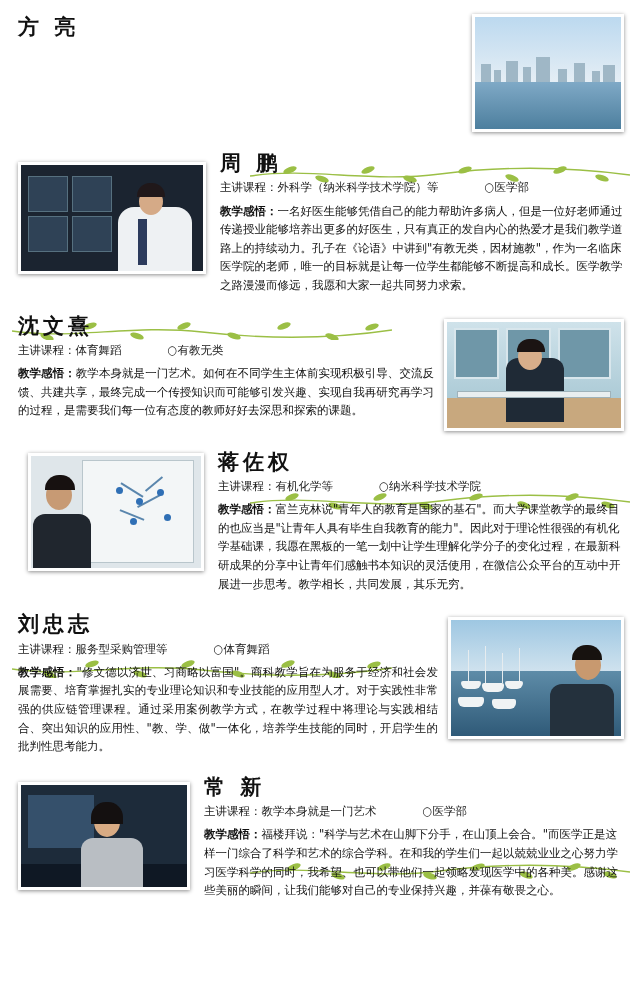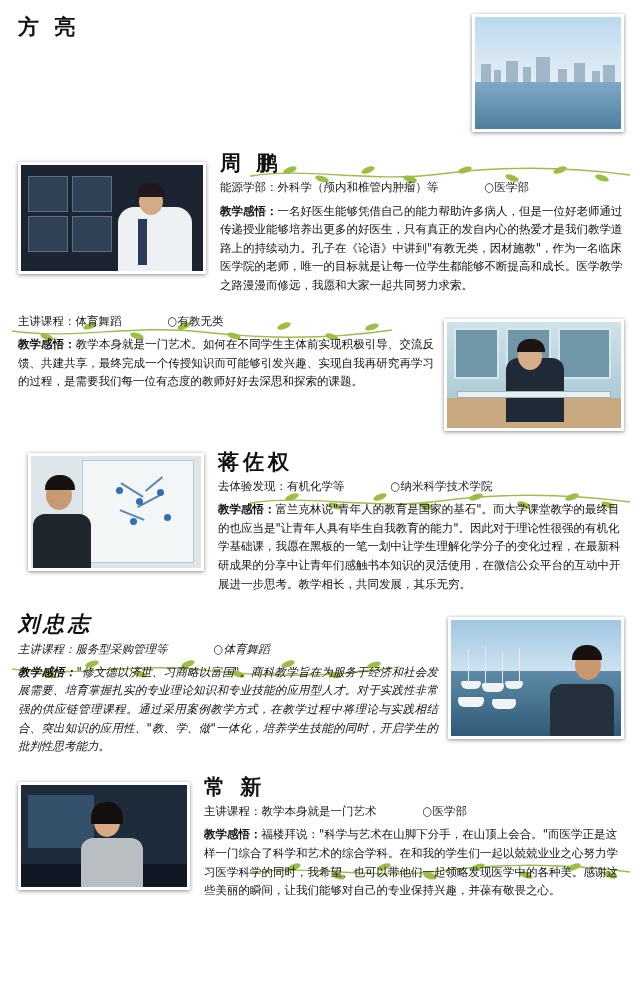--- a/index.html
+++ b/index.html
@@ -90,21 +90,21 @@
   #e1 { padding-top: 14px; }
   #e1 .txt { padding-right: 12px; }
   #e1 .photo { width: 152px; height: 118px; margin-left: 6px; }
 
   #e2 { padding-top: 18px; }
   #e2 .photo { width: 188px; height: 112px; margin-right: 14px; margin-top: 12px;}
   #e3 { padding-top: 18px; }
   #e3 .photo { width: 180px; height: 112px; margin-left: 10px; margin-top: 6px;}
   #e4 { padding-top: 18px; padding-left: 28px; }
   #e4 .photo { width: 176px; height: 118px; margin-right: 14px; margin-top: 4px;}
-  #e5 { padding-top: 18px; font-style: italic; }
+  #e5 { padding-top: 18px; }
   #e5 .photo { width: 176px; height: 122px; margin-left: 10px; margin-top: 6px;}
   #e6 { padding-top: 18px; }
   #e6 .photo { width: 172px; height: 108px; margin-right: 14px; margin-top: 8px;}
 
   
   .txt.right-side .name,
   .txt.right-side .meta,
   .txt.right-side .body { text-align: left; }
 
   
@@ -224,21 +224,21 @@
             <div class="coat"></div>
             <div class="tie"></div>
             <div class="face"></div>
             <div class="hair"></div>
           </div>
         </div>
       </div>
       <div class="txt right-side">
         <div class="name">周 鹏</div>
         <div class="meta">
-          <span class="course">能源学部：外科学（颅内和椎管内肿瘤）等</span>
+          <span class="course">主讲课程：外科学（纳米科学技术学院）等</span>
           <span class="dept">○医学部</span>
         </div>
         <div class="body"><b>教学感悟：</b><span>一名好医生能够凭借自己的能力帮助许多病人，但是一位好老师通过传递授业能够培养出更多的好医生，只有真正的发自内心的热爱才是我们教学道路上的持续动力。孔子在《论语》中讲到"有教无类，因材施教"，作为一名临床医学院的老师，唯一的目标就是让每一位学生都能够不断提高和成长。医学教学之路漫漫而修远，我愿和大家一起共同努力求索。</span></div>
       </div>
     </div>
   </div>
 
   <div class="vine" style="left:12px; top:322px; width:380px;">
     <svg width="380" height="18" viewBox="0 0 380 18">
       <path d="M0 9 C 60 18, 120 2, 190 10 S 320 17, 380 8" stroke="#9bbf45" stroke-width="1.4" fill="none"></path>
@@ -251,20 +251,21 @@
         <ellipse cx="272" cy="4" rx="7" ry="3" transform="rotate(-20 272 4)"></ellipse>
         <ellipse cx="320" cy="15" rx="7" ry="3" transform="rotate(20 320 15)"></ellipse>
         <ellipse cx="360" cy="5" rx="7" ry="3" transform="rotate(-18 360 5)"></ellipse>
       </g>
     </svg>
   </div>
 
   <div class="entry" id="e3">
     <div class="row img-right">
       <div class="txt">
+        <div class="name">沈文熹</div>
         <div class="meta">
           <span class="course">主讲课程：体育舞蹈</span>
           <span class="dept">○有教无类</span>
         </div>
         <div class="body"><b>教学感悟：</b><span>教学本身就是一门艺术。如何在不同学生主体前实现积极引导、交流反馈、共建共享，最终完成一个传授知识而可能够引发兴趣、实现自我再研究再学习的过程，是需要我们每一位有态度的教师好好去深思和探索的课题。</span></div>
       </div>
       <div class="photo" id="p3">
         <div class="inner">
           <div class="scene">
             <div class="bg"></div>
@@ -316,21 +317,21 @@
             <div class="mol" style="left:78%;top:52%"></div>
             <div class="shirt"></div>
             <div class="face"></div>
             <div class="hair"></div>
           </div>
         </div>
       </div>
       <div class="txt right-side">
         <div class="name">蒋佐权</div>
         <div class="meta">
-          <span class="course">去体验发现：有机化学等</span>
+          <span class="course">主讲课程：有机化学等</span>
           <span class="dept">○纳米科学技术学院</span>
         </div>
         <div class="body"><b>教学感悟：</b><span>富兰克林说"青年人的教育是国家的基石"。而大学课堂教学的最终目的也应当是"让青年人具有毕生自我教育的能力"。因此对于理论性很强的有机化学基础课，我愿在黑板的一笔一划中让学生理解化学分子的变化过程，在最新科研成果的分享中让青年们感触书本知识的灵活使用，在微信公众平台的互动中开展进一步思考。教学相长，共同发展，其乐无穷。</span></div>
       </div>
     </div>
   </div>
 
   <div class="vine" style="left:12px; top:660px; width:380px;">
     <svg width="380" height="18" viewBox="0 0 380 18">
       <path d="M0 9 C 60 18, 120 2, 190 10 S 320 17, 380 8" stroke="#9bbf45" stroke-width="1.4" fill="none"></path>

